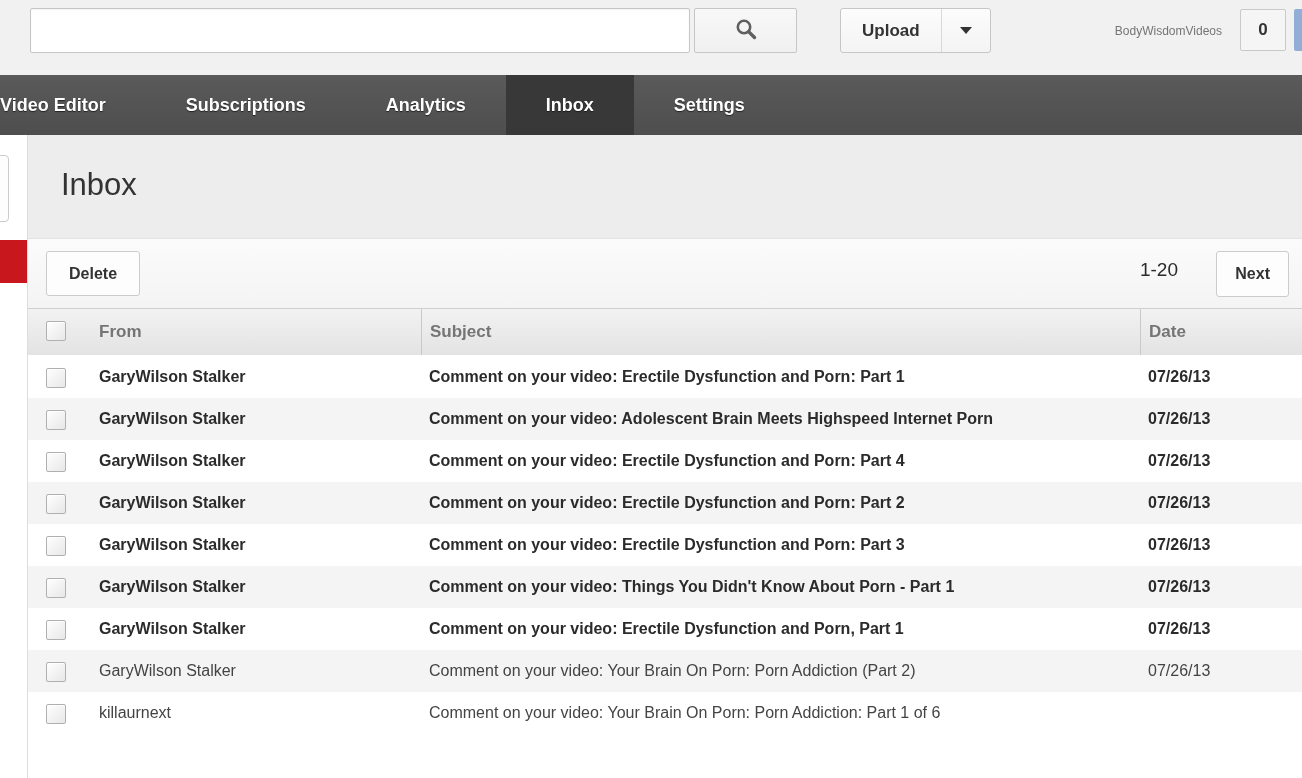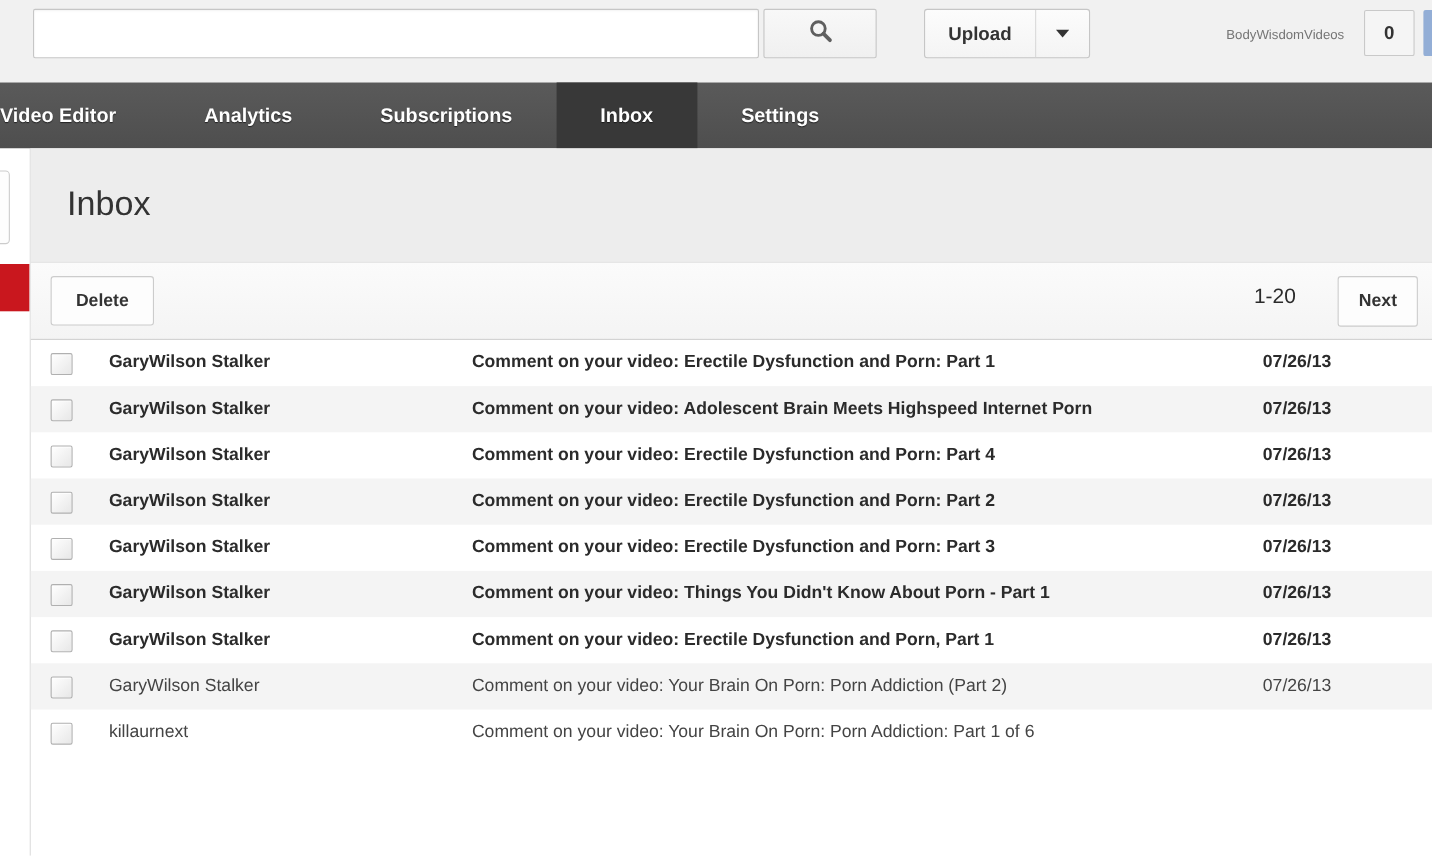--- a/index.html
+++ b/index.html
@@ -176,22 +176,22 @@
       <span class="caret-down"></span>
     </div>
   </div>
   <div class="account-name">BodyWisdomVideos</div>
   <div class="counter-btn">0</div>
   <div class="blue-fragment"></div>
 </div>
 
 <div class="navbar">
   <div class="nav-tab first">Video Editor</div>
+  <div class="nav-tab">Subscriptions</div>
   <div class="nav-tab">Analytics</div>
-  <div class="nav-tab">Subscriptions</div>
   <div class="nav-tab active">Inbox</div>
   <div class="nav-tab">Settings</div>
 </div>
 
 <div class="leftrail">
   <div class="left-fragment"></div>
   <div class="red-block"></div>
 </div>
 
 <div class="content">
@@ -199,20 +199,28 @@
   <div class="page-header">
     <div class="page-title">Inbox</div>
   </div>
 
   <div class="toolbar">
     <button class="delete-btn">Delete</button>
     <div class="range-label">1-20</div>
     <button class="next-btn">Next</button>
   </div>
 
+  <div class="thead">
+    <div class="cell-check">
+      <span class="checkbox"></span>
+    </div>
+    <div class="cell-from">From</div>
+    <div class="cell-subject">Subject</div>
+    <div class="cell-date">Date</div>
+  </div>
 
   <div class="rows">
 
     <div class="row unread">
       <div class="cell-check">
           <span class="checkbox"></span>
         </div>
       <div class="cell-from">GaryWilson Stalker</div>
       <div class="cell-subject">
           <span class="subject-text">Comment on your video: Erectile Dysfunction and Porn: Part 1</span>

